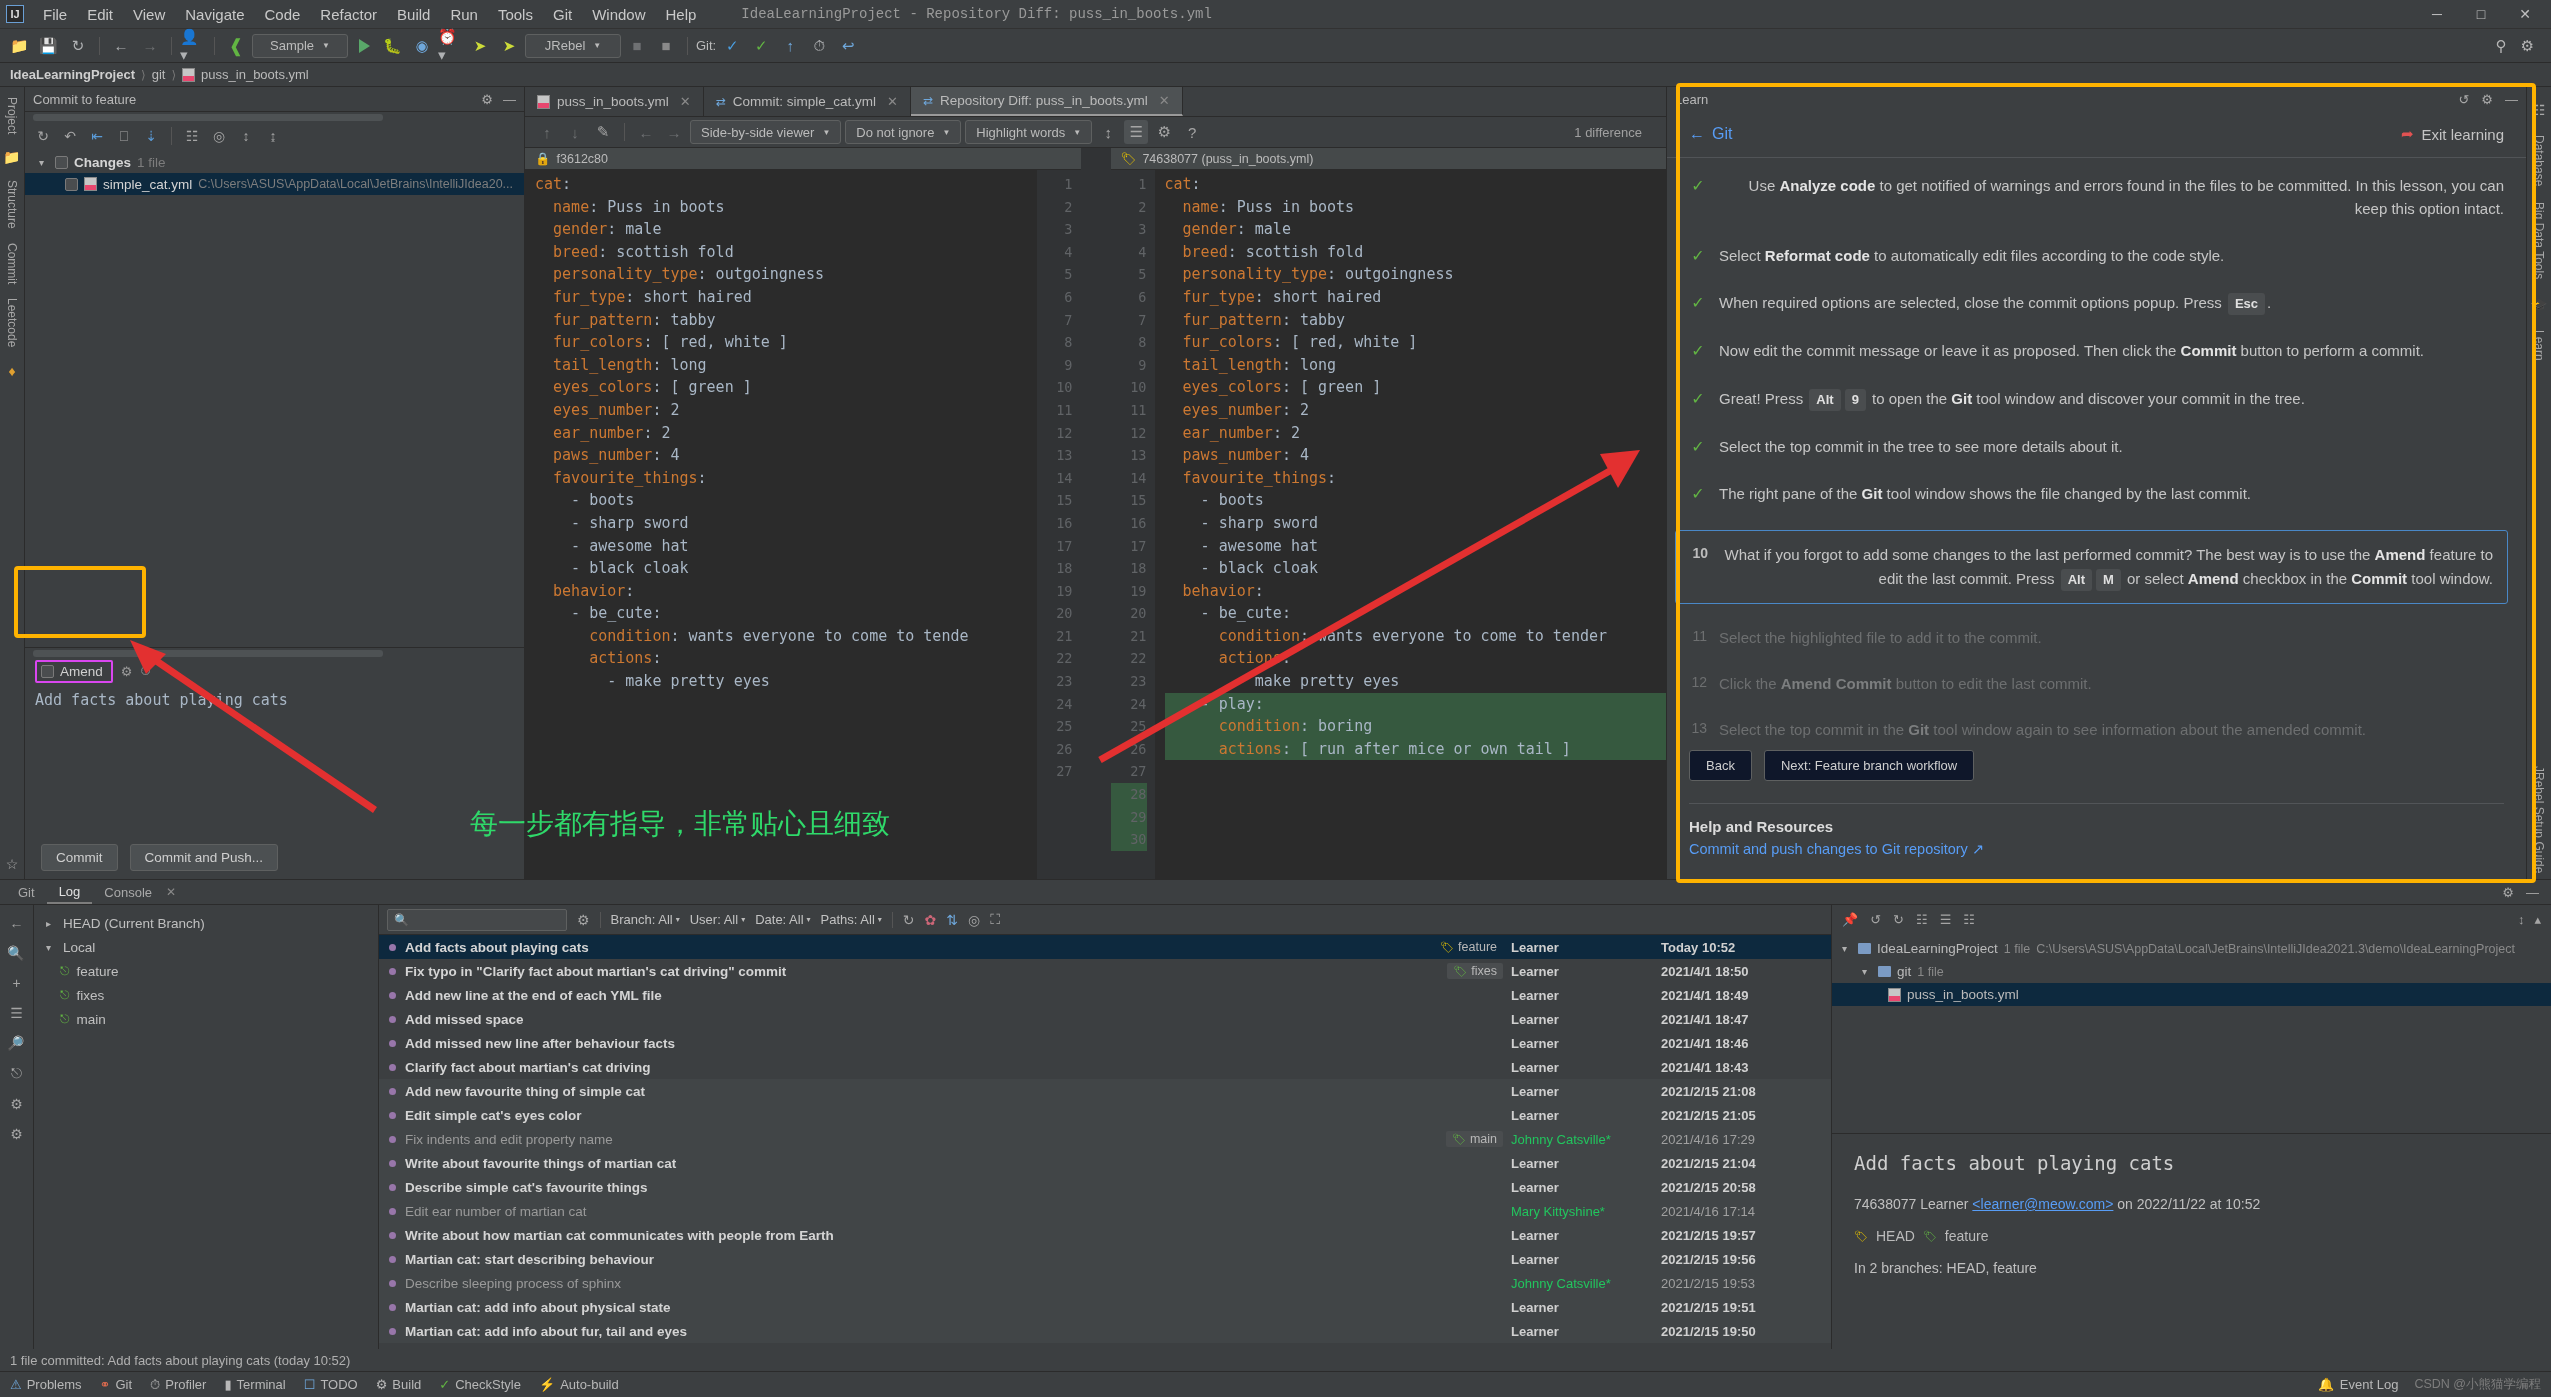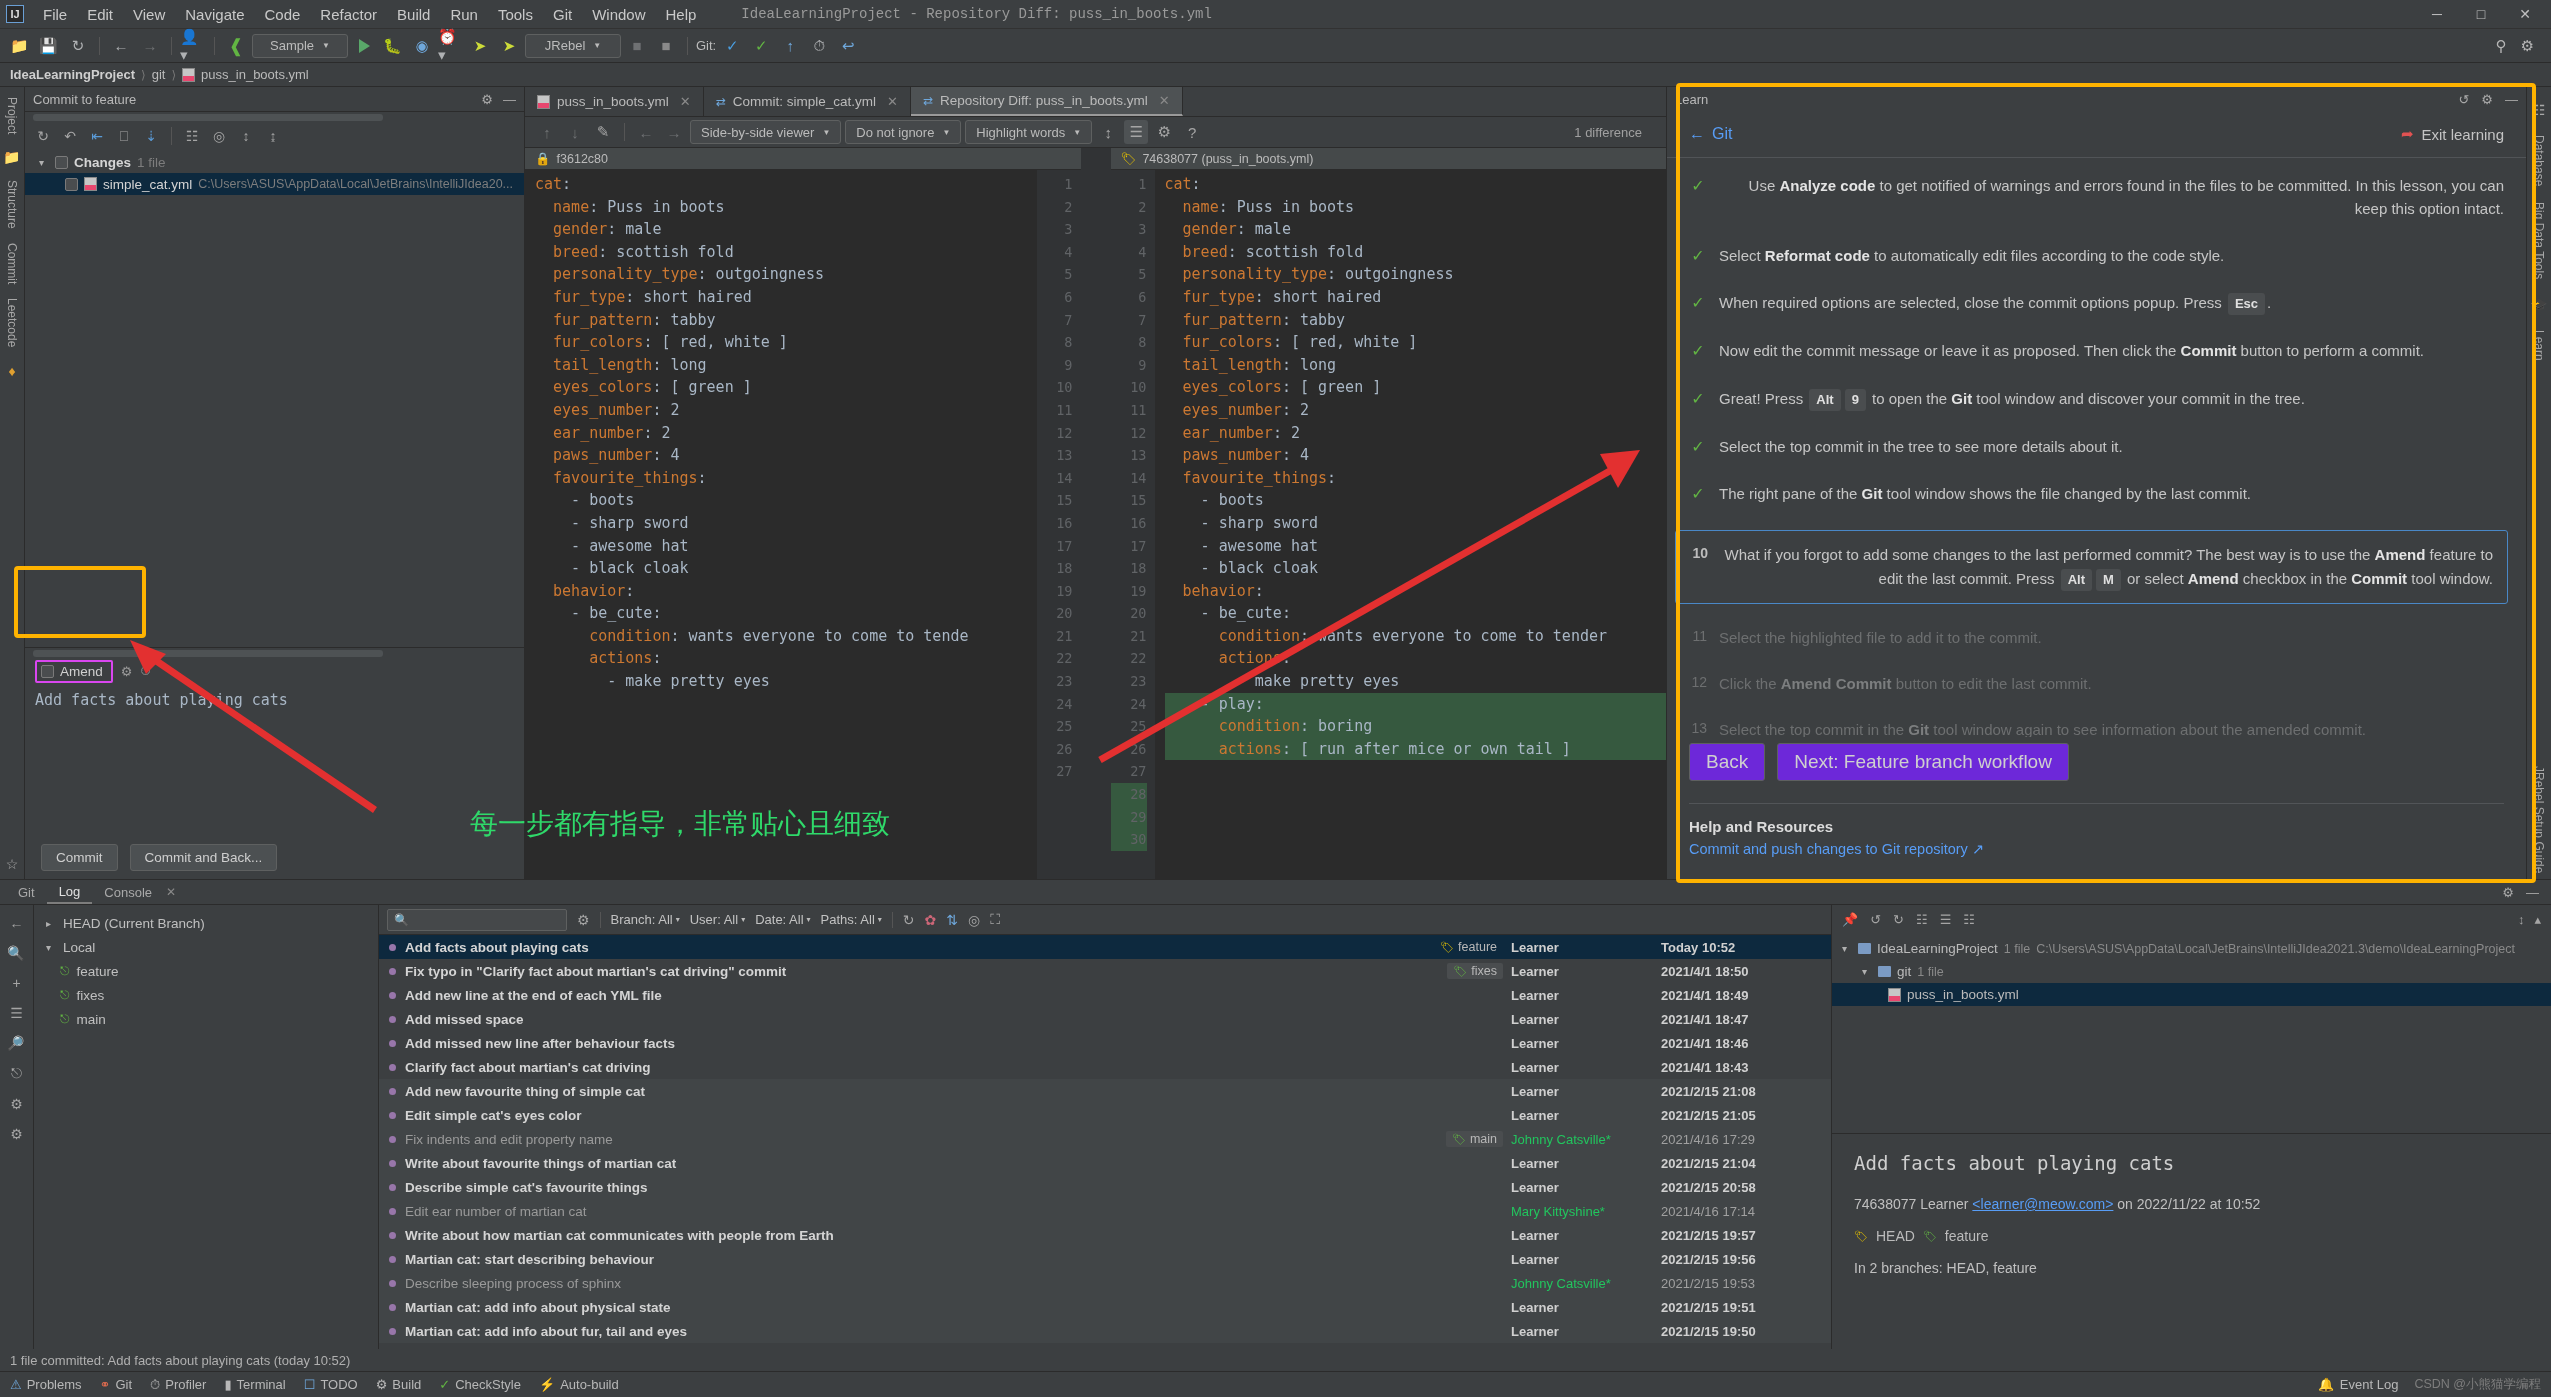--- a/index.html
+++ b/index.html
@@ -196,21 +196,21 @@
   .step.pending b { color: #7c7e7f; }
   .kbd {
     display: inline-block; background: #4a4d4f; border-radius: 3px; padding: 1px 7px;
     font-size: 13px; color: #e0e0e0; font-weight: bold; margin: 0 2px;
   }
   .step.current {
     border: 1px solid #4a88c7; border-radius: 3px; padding: 12px 14px; margin-left: -14px;
     margin-right: -4px; margin-bottom: 22px;
   }
   .learn-btns { display: flex; gap: 12px; padding: 6px 22px 0 22px; }
-  .learn-btn { background: #6d28d9; border: 1px solid #5e6060; border-radius: 3px; color: #cfcfcf; font-size: 19px; padding: 7px 16px;}
+  .learn-btn { background: #0f172a; border: 1px solid #5e6060; border-radius: 3px; color: #cfcfcf; font-size: 13px; padding: 7px 16px;}
   .learn-sep { height: 1px; background: #525558; margin: 22px 22px 0 22px; }
   .help-title { font-size: 15px; font-weight: bold; color: #dcdcdc; padding: 14px 22px 6px 22px; }
   .help-link { font-size: 14.5px; color: #589df6; padding: 0 22px; }
 
   
   .rail-right {
     width: 25px; background: #3c3f41; border-left: 1px solid #2b2b2b; flex: none;
     display: flex; flex-direction: column; align-items: center; padding-top: 8px; gap: 4px;
   }
 
@@ -417,21 +417,21 @@
           <div class="amend-box">
             <span class="cb"></span>
             <span class="amend-lbl">Amend</span>
           </div>
           <span style="color:#9a9a9a;font-size:13px;">⚙</span>
           <span style="color:#9a9a9a;font-size:13px;">⏱</span>
         </div>
         <div class="commit-msg">Add facts about playing cats</div>
         <div class="commit-buttons">
           <button class="btn">Commit</button>
-          <button class="btn">Commit and Back...</button>
+          <button class="btn">Commit and Push...</button>
         </div>
       </div>
     </div>
 
     <div class="editor-area">
       <div class="tabs">
         <div class="tab">
           <span class="yml-ico"></span>
           <span>puss_in_boots.yml</span>
           <span class="x">✕</span>

